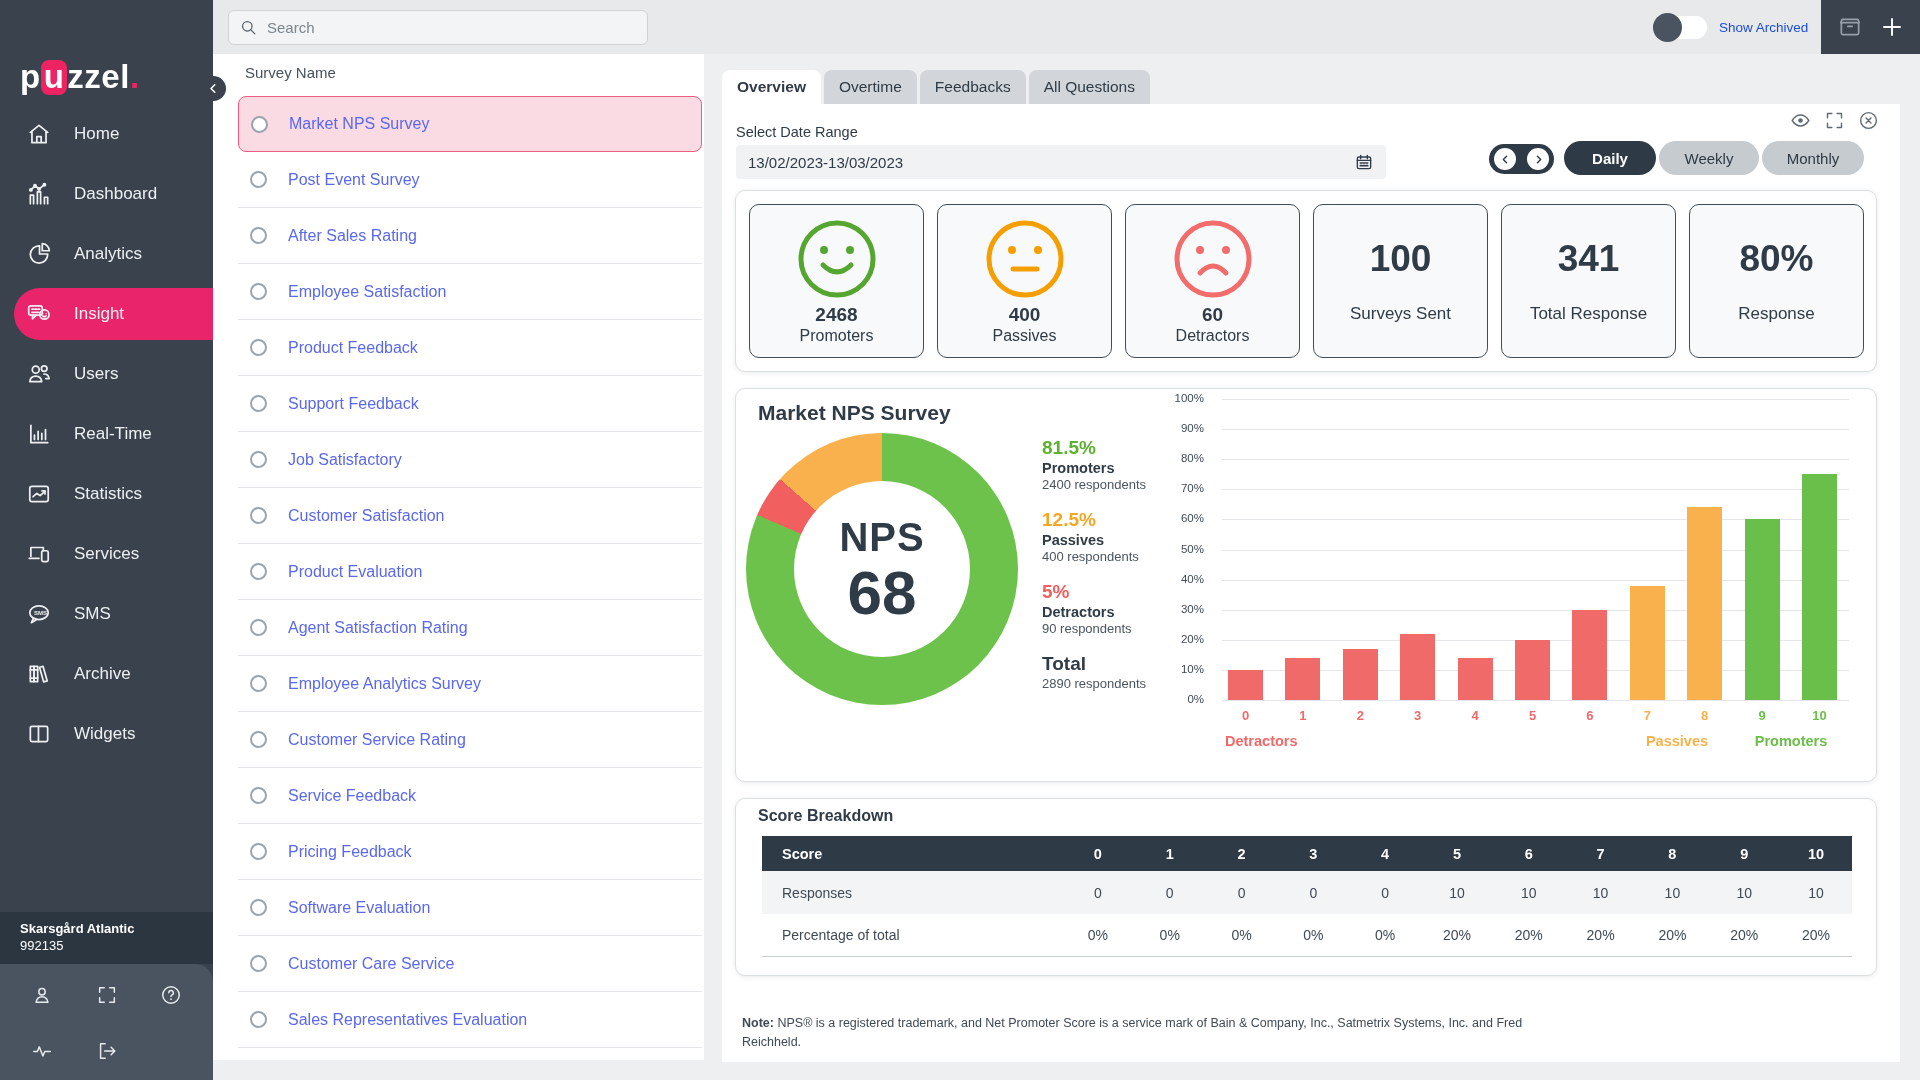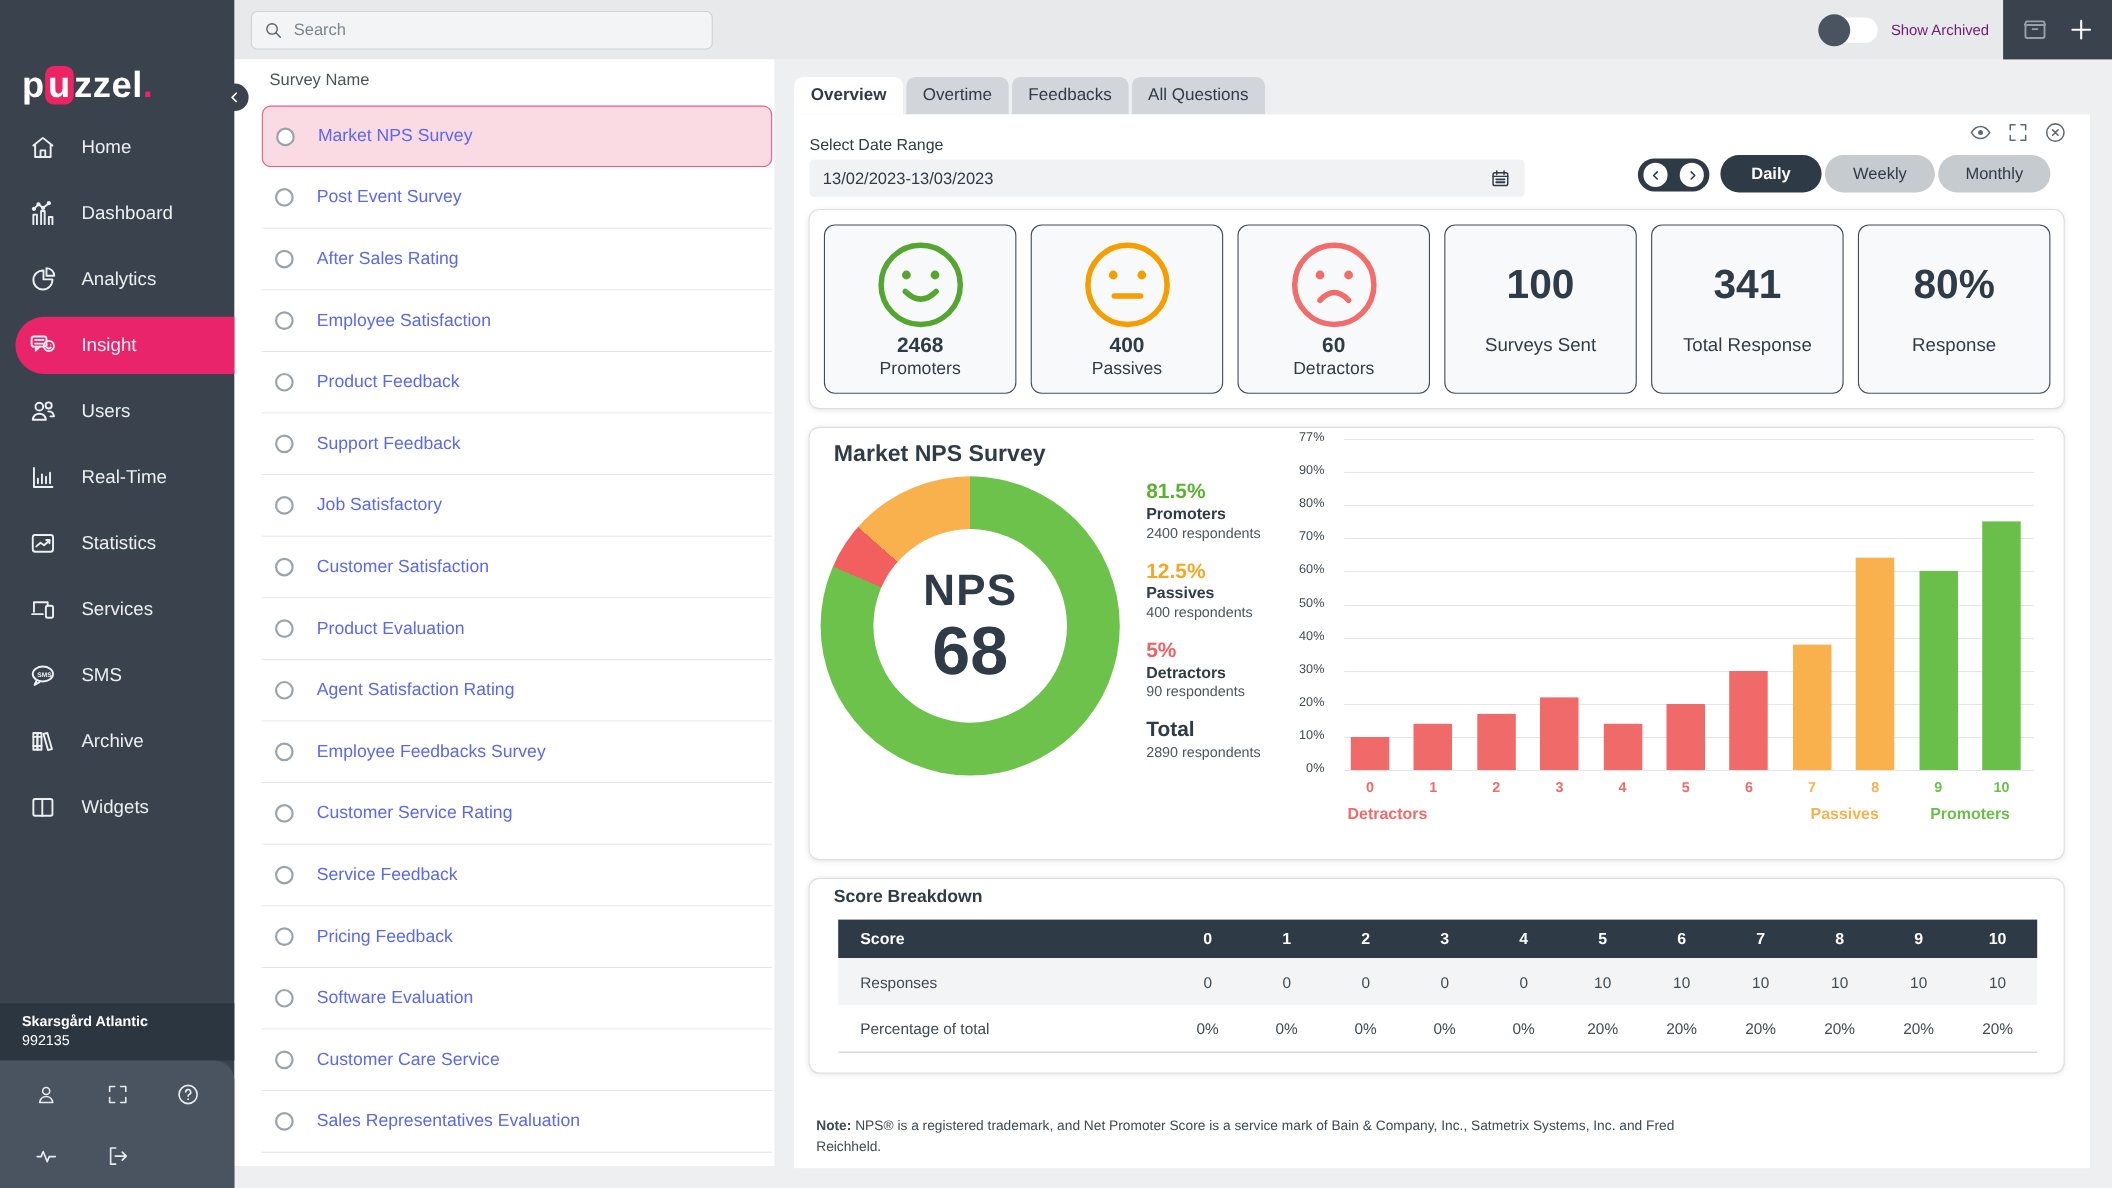--- a/index.html
+++ b/index.html
@@ -31,21 +31,21 @@
 
   
   .topstrip { position:absolute; left:213px; top:0; width:1707px; height:54px; background:#e7e9ea; }
   .searchbox { position:absolute; left:228px; top:10px; width:420px; height:35px; background:#f3f4f5; border:1px solid #cfd3d6; border-radius:6px; display:flex; align-items:center; padding-left:10px; }
   .searchbox .icon { width:19px; height:19px; color:#55606b; }
   .searchbox input { border:none; outline:none; background:transparent; margin-left:9px; font-size:15px; color:#3c4650; width:360px; font-family:inherit; }
   .searchbox input::placeholder { color:#7b858e; }
   .toggle-wrap { position:absolute; left:1655px; top:0; height:54px; display:flex; align-items:center; }
   .toggle { width:52px; height:23px; background:#fff; border-radius:12px; position:relative; cursor:pointer; }
   .toggle .knob { position:absolute; left:-2px; top:-3px; width:29px; height:29px; border-radius:50%; background:#4a5360; }
-  .toggle-label { margin-left:12px; font-size:13.5px; color:#701a75; }
+  .toggle-label { margin-left:12px; font-size:13.5px; color:#1d4ed8; }
   .darkbox { position:absolute; left:1821px; top:0; width:99px; height:54px; background:#39424d; display:flex; align-items:center; justify-content:space-evenly; }
   .darkbox .icon { cursor:pointer; }
 
   
   .listcol { position:absolute; left:213px; top:54px; width:491px; height:1006px; background:#fff; }
   .survey-header { position:absolute; left:245px; top:64px; font-size:15px; color:#47525d; }
   .survey-list { position:absolute; left:238px; top:96px; width:464px; }
   .s-row { height:56px; display:flex; align-items:center; padding-left:12px; border-bottom:1px solid #e2e4e7; cursor:pointer; background:#fff; }
   .s-row .radio { width:17px; height:17px; border:2px solid #9ba3ab; border-radius:50%; background:#fff; flex:0 0 17px; }
   .s-row .s-label { margin-left:21px; font-size:16px; color:#5a68ee; }
@@ -345,21 +345,21 @@
       <div class="s-row">
         <span class="radio"></span>
         <span class="s-label">Product Evaluation</span>
       </div>
       <div class="s-row">
         <span class="radio"></span>
         <span class="s-label">Agent Satisfaction Rating</span>
       </div>
       <div class="s-row">
         <span class="radio"></span>
-        <span class="s-label">Employee Feedbacks Survey</span>
+        <span class="s-label">Employee Analytics Survey</span>
       </div>
       <div class="s-row">
         <span class="radio"></span>
         <span class="s-label">Customer Service Rating</span>
       </div>
       <div class="s-row">
         <span class="radio"></span>
         <span class="s-label">Service Feedback</span>
       </div>
       <div class="s-row">
@@ -554,21 +554,21 @@
       <div class="xlabel" style="left: 465.2px; color: rgb(248, 177, 77);">8</div>
       <div class="bar" style="left: 522.6px; height: 180.6px; background: rgb(106, 191, 74);"></div>
       <div class="xlabel" style="left: 522.6px; color: rgb(106, 191, 74);">9</div>
       <div class="bar" style="left: 580px; height: 225.75px; background: rgb(106, 191, 74);"></div>
       <div class="xlabel" style="left: 580px; color: rgb(106, 191, 74);">10</div>
       <div class="grouplabel" style="left: 3px; transform: translateX(0px); color: rgb(241, 106, 106);">Detractors</div>
       <div class="grouplabel" style="left: 455px; transform: translateX(-50%); color: rgb(248, 177, 77);">Passives</div>
       <div class="grouplabel" style="left: 569px; transform: translateX(-50%); color: rgb(106, 191, 74);">Promoters</div>
     </div>
   <div id="ylabels">
-      <div class="ylabel" style="left: 1156px; top: 392px;">77%</div>
+      <div class="ylabel" style="left: 1156px; top: 392px;">100%</div>
       <div class="ylabel" style="left: 1156px; top: 422.1px;">90%</div>
       <div class="ylabel" style="left: 1156px; top: 452.2px;">80%</div>
       <div class="ylabel" style="left: 1156px; top: 482.3px;">70%</div>
       <div class="ylabel" style="left: 1156px; top: 512.4px;">60%</div>
       <div class="ylabel" style="left: 1156px; top: 542.5px;">50%</div>
       <div class="ylabel" style="left: 1156px; top: 572.6px;">40%</div>
       <div class="ylabel" style="left: 1156px; top: 602.7px;">30%</div>
       <div class="ylabel" style="left: 1156px; top: 632.8px;">20%</div>
       <div class="ylabel" style="left: 1156px; top: 662.9px;">10%</div>
       <div class="ylabel" style="left: 1156px; top: 693px;">0%</div>

